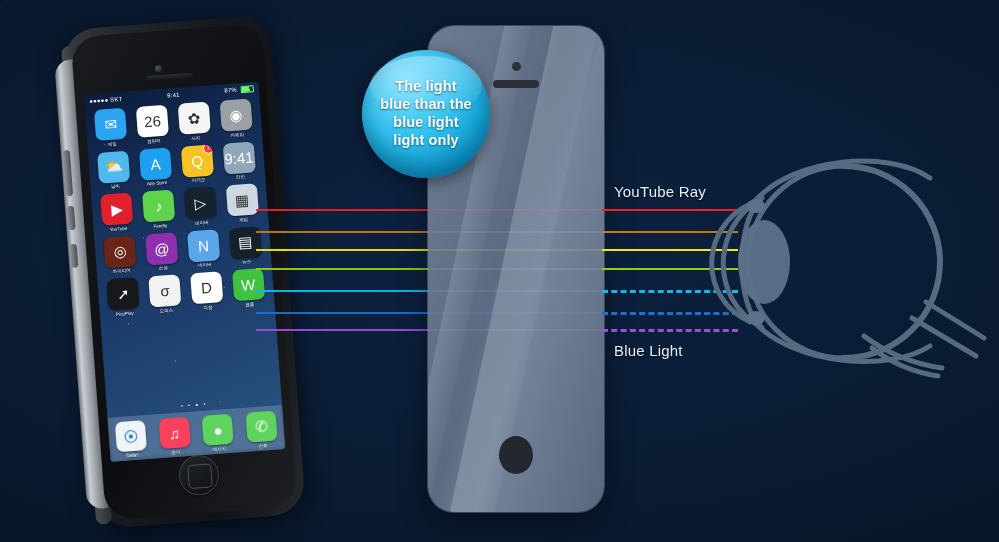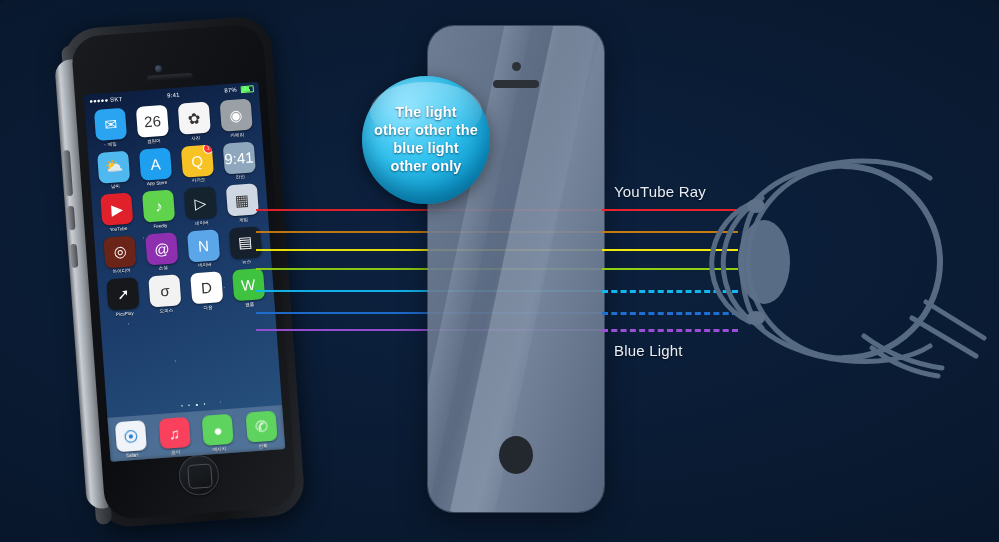--- a/index.html
+++ b/index.html
@@ -81,21 +81,21 @@
          background:#2c3138;}
   .f-home{position:absolute;left:50%;bottom:38px;width:34px;height:38px;margin-left:-17px;border-radius:50%;
           background:#23282e;}
 
   
   .ray{position:absolute;height:0;border-top-width:2px;}
   .ray.solid{border-top-style:solid;}
   .ray.dash{border-top-style:dashed;border-top-width:3px;}
 
   
-  #bubble{position:absolute;left:362px;top:76px;width:128px;height:128px;border-radius:50%;
+  #bubble{position:absolute;left:362px;top:50px;width:128px;height:128px;border-radius:50%;
           background:radial-gradient(circle at 34% 26%,#7fe0ff 0%,#31c2ef 42%,#0f9ccf 72%,#0b7fae 100%);
           box-shadow:0 4px 16px rgba(0,0,0,.45),inset 0 -10px 22px rgba(4,70,105,.5);
           display:flex;align-items:center;justify-content:center;z-index:6;}
   #bubble:before{content:"";position:absolute;left:6%;top:5%;width:88%;height:46%;border-radius:50%;
                  background:linear-gradient(180deg,rgba(255,255,255,.3),rgba(255,255,255,0));}
   .bub-txt{position:relative;z-index:2;text-align:center;color:#fff;font-weight:bold;
            font-size:14.5px;line-height:1.24;letter-spacing:.1px;
            text-shadow:0 1px 2px rgba(0,60,90,.75);padding:0 6px;}
 
   
@@ -266,23 +266,23 @@
       <div class="ray solid" style="left: 602px; top: 249px; width: 136px; border-top-color: rgb(242, 232, 12);"></div>
       <div class="ray solid" style="left: 602px; top: 268px; width: 136px; border-top-color: rgb(143, 208, 20);"></div>
       <div class="ray dash" style="left: 602px; top: 290px; width: 136px; border-top-color: rgb(18, 183, 239);"></div>
       <div class="ray dash" style="left: 602px; top: 312px; width: 136px; border-top-color: rgb(31, 111, 208);"></div>
       <div class="ray dash" style="left: 602px; top: 329px; width: 136px; border-top-color: rgb(155, 79, 214);"></div>
     </div>
 
   <div id="bubble">
     <div class="bub-txt" id="bubble-text">
         <div>The light</div>
-        <div>other other the</div>
+        <div>blue than the</div>
         <div>blue light</div>
-        <div>other only</div>
+        <div>light only</div>
       </div>
   </div>
 
   <svg id="eye" width="320" height="230" viewBox="0 0 320 230">
     <g fill="none" stroke="#566a82" stroke-width="5" stroke-linecap="round" stroke-linejoin="round">
 
       <circle cx="168" cy="112" r="96"></circle>
 
       <path d="M168 16 a96 96 0 0 1 0 192" stroke-width="6"></path>
 

